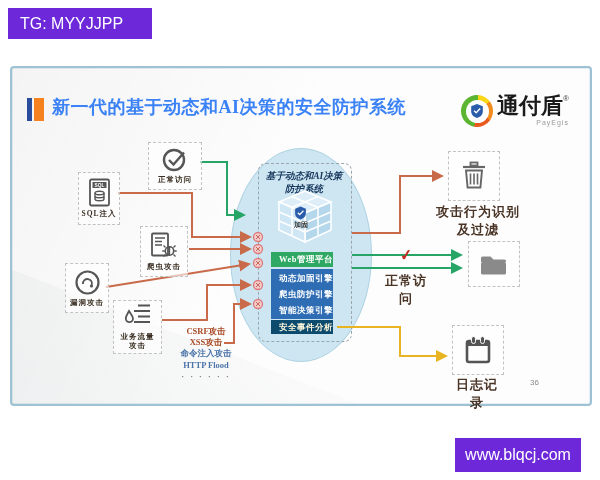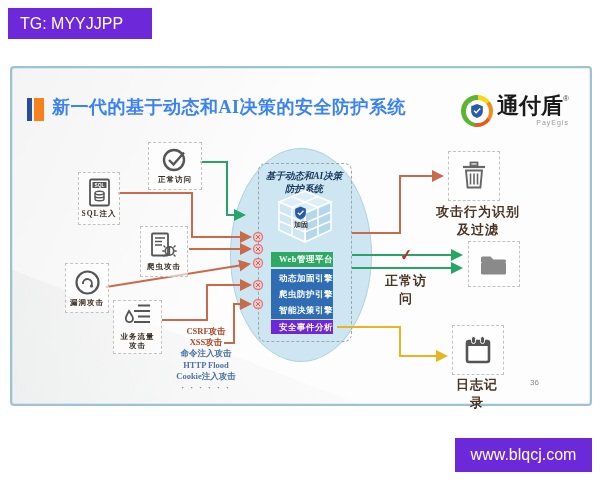--- a/index.html
+++ b/index.html
@@ -1,20 +1,20 @@
 <!DOCTYPE html>
 <html><head>
 <meta charset="utf-8">
 <style>
   html,body{margin:0;padding:0;background:#fff;}
   .stage{position:relative;width:600px;height:480px;background:#fff;overflow:hidden;
          font-family:"Liberation Sans",sans-serif;}
   .banner{position:absolute;background:#6d28d9;color:#fff;display:flex;align-items:center;}
   .banner.tg{left:8px;top:8px;width:132px;height:31px;padding-left:12px;font-size:16px;}
-  .banner.site{left:455px;top:438px;width:137px;height:34px;justify-content:center;font-size:16px;}
+  .banner.site{left:455px;top:438px;width:126px;height:34px;justify-content:center;font-size:16px;}
   .slide{position:absolute;left:10px;top:66px;width:578px;height:336px;background:#fdfdfd;
          border:2px solid #9ec2d3;border-radius:4px;box-shadow:inset 0 0 0 1px #e3eef4;}
   .slide .bg1{position:absolute;left:0;top:0;width:100%;height:100%;
          background:linear-gradient(115deg,rgba(0,0,0,0.035) 0%,rgba(0,0,0,0) 45%);}
   .slide .bg2{position:absolute;left:0;bottom:0;width:60%;height:40%;
          background:linear-gradient(45deg,rgba(120,130,140,0.08),rgba(120,130,140,0));
          clip-path:polygon(0 100%,100% 100%,0 0);}
   
   .tbar{position:absolute;}
   .tbar.blue{left:27px;top:98px;width:5px;height:23px;background:#2a4d9b;}
@@ -52,21 +52,21 @@
   .ctitle{position:absolute;left:256px;top:170px;width:96px;text-align:center;
         font-family:"Liberation Serif",serif;font-weight:bold;font-size:9.5px;color:#16365c;
         line-height:13px;font-style:italic;}
   .harden{position:absolute;left:246px;top:206px;width:26px;text-align:left;margin-left:48px;}
   .harden .hlabel{font-family:"Liberation Serif",serif;font-weight:bold;font-size:7px;color:#333;}
   .mod{position:absolute;left:271px;width:62px;color:#fff;text-align:right;
         font-family:"Liberation Serif",serif;font-weight:bold;font-size:8.5px;letter-spacing:0.5px;}
   .mod.web{top:252px;height:15px;line-height:15px;background:#2fa864;}
   .mod.engines{top:269px;background:#2e6db4;padding:1px 0;}
   .mod.engines div{height:16px;line-height:16px;}
-  .mod.analysis{top:320px;height:14px;line-height:14px;background:#6d28d9;color:#fff8dc;}
+  .mod.analysis{top:320px;height:14px;line-height:14px;background:#0c4a6e;color:#fff8dc;}
   .cube{position:absolute;left:274px;top:188px;}
   
   .check-red{position:absolute;left:400px;top:246px;font-size:15px;font-weight:bold;color:#c4291f;
         transform:rotate(-6deg);}
   .pagenum{position:absolute;left:530px;top:378px;font-size:8px;color:#8a8a8a;}
   svg{display:block;}
   .wires{position:absolute;left:0;top:0;pointer-events:none;}
 </style>
 </head>
 <body>
@@ -237,21 +237,20 @@
       <div>业务流量</div>
       <div>攻击</div>
     </div>
   </div>
 
   <div class="atklist">
     <div class="atk-red">CSRF攻击</div>
     <div class="atk-red">XSS攻击</div>
     <div class="atk-blue">命令注入攻击</div>
     <div class="atk-blue">HTTP Flood</div>
-    <div class="atk-blue">Cookie注入攻击</div>
     <div class="atk-dots">· · · · · ·</div>
   </div>
 
   <div class="ibox" style="left:448px;top:151px;width:50px;height:48px;">
     <svg width="28" height="30" viewBox="0 0 28 30">
       <rect x="10.5" y="1.5" width="7" height="3" fill="none" stroke="#666" stroke-width="1.8"></rect>
       <line x1="3" y1="6" x2="25" y2="6" stroke="#666" stroke-width="2.2"></line>
       <path d="M6,9.5 h16 l-1.6,17 h-12.8 z" fill="none" stroke="#666" stroke-width="1.9"></path>
       <path d="M10.5,12.5 v11 M14,12.5 v11 M17.5,12.5 v11" stroke="#666" stroke-width="1.6"></path>
     </svg>

